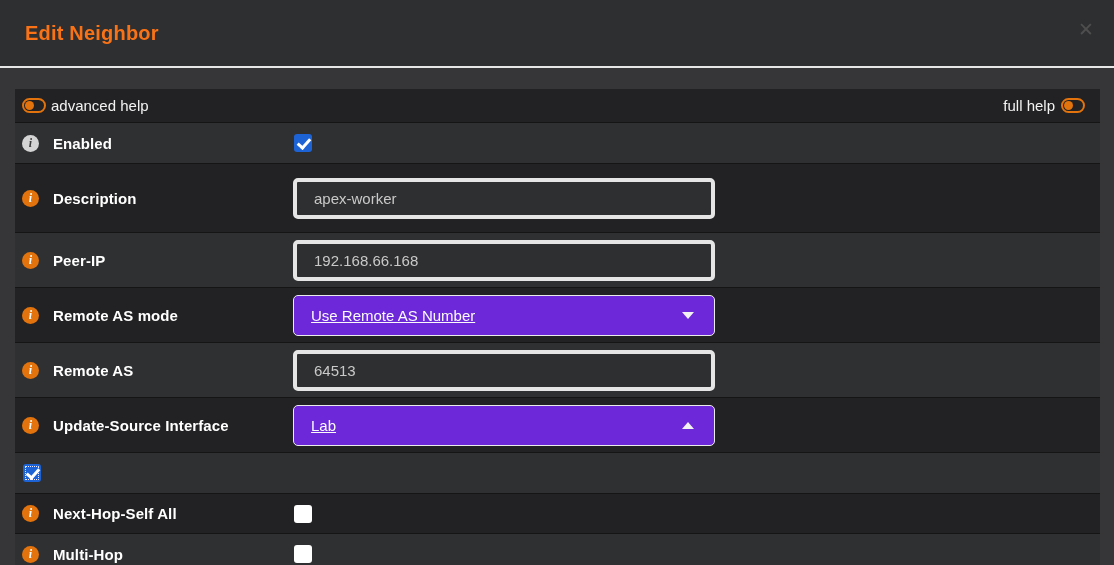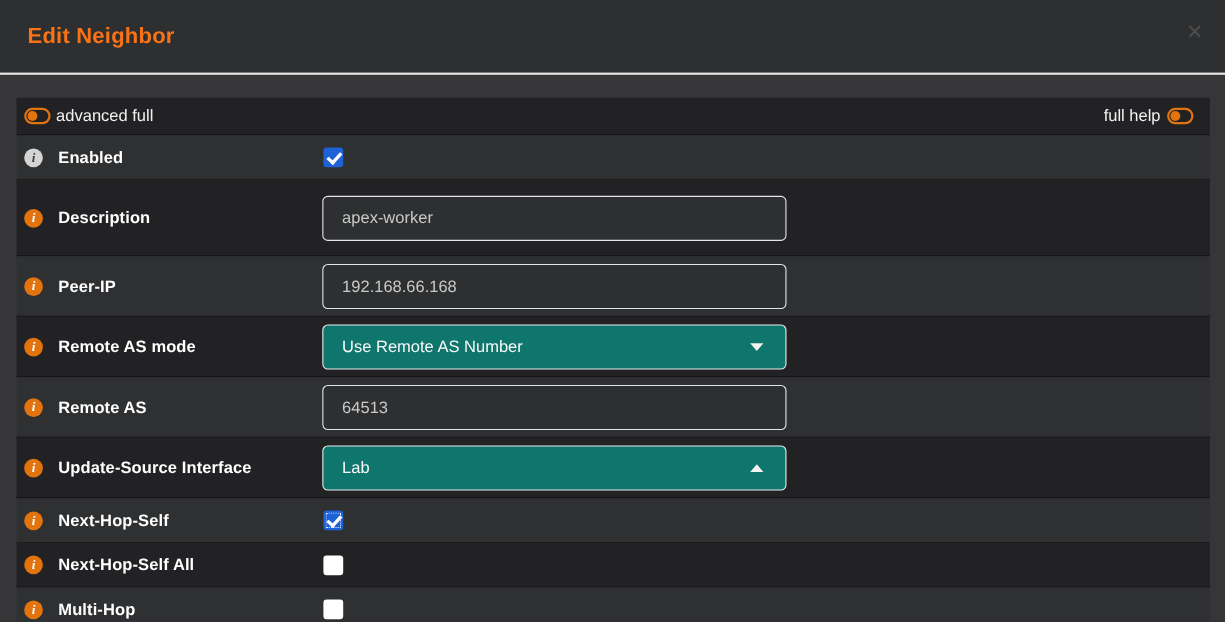--- a/index.html
+++ b/index.html
@@ -72,52 +72,52 @@
   .checkbox.checked::after {
     content:""; position:absolute; left:6px; top:2px;
     width:5px; height:10px;
     border:solid #ffffff; border-width:0 3px 3px 0;
     transform:rotate(42deg);
   }
   .checkbox.focused { outline:1px dotted #e9e9ff; outline-offset:-3px; }
 
   .text-input {
     width:422px; height:41px; background:#2e2f30;
-    border:1px solid #e5e5e5; border-radius:5px;
+    border:4px solid #e5e5e5; border-radius:5px;
     color:#c9c9c9; font-size:15px; padding:0 17px;
     font-family:"Liberation Sans","DejaVu Sans",sans-serif;
     outline:none;
   }
 
   .select {
-    width:422px; height:41px; background:#0f766e;
+    width:422px; height:41px; background:#6d28d9;
     border:1px solid #ebebeb; border-radius:5px;
     display:flex; align-items:center; cursor:pointer;
-    padding:0 20px 0 17px; color:#fafafa; font-size:15px;
+    padding:0 20px 0 17px; color:#fafafa; font-size:15px;text-decoration:underline;
   }
   .select .caret { margin-left:auto; width:0; height:0; border-left:6px solid transparent; border-right:6px solid transparent; }
   .select .caret.down { border-top:7px solid #f2f2f2; }
   .select .caret.up   { border-bottom:7px solid #f2f2f2; }
 </style>
 </head>
 <body>
 
 <div class="modal">
 
   <div class="modal-header">
     <span class="modal-title">Edit Neighbor</span>
     <span class="close-btn">✕</span>
   </div>
 
   <div class="modal-body">
 
     <div class="row dark h34">
       <div class="toolbar-left">
         <span class="toggle"></span>
-        <span class="toolbar-text">advanced full</span>
+        <span class="toolbar-text">advanced help</span>
       </div>
       <div class="toolbar-right">
         <span class="toolbar-text">full help</span>
         <span class="toggle"></span>
       </div>
     </div>
 
     <div class="row light h41">
       <div class="label-col">
         <span class="info-icon gray"></span>
@@ -178,24 +178,20 @@
       </div>
       <div class="control-col">
         <div class="select">
           <span>Lab</span>
           <span class="caret up"></span>
         </div>
       </div>
     </div>
 
     <div class="row light h41">
-      <div class="label-col">
-        <span class="info-icon orange"></span>
-        <span class="field-label">Next-Hop-Self</span>
-      </div>
       <div class="control-col">
         <span class="checkbox checked focused"></span>
       </div>
     </div>
 
     <div class="row dark h40">
       <div class="label-col">
         <span class="info-icon orange"></span>
         <span class="field-label">Next-Hop-Self All</span>
       </div>

